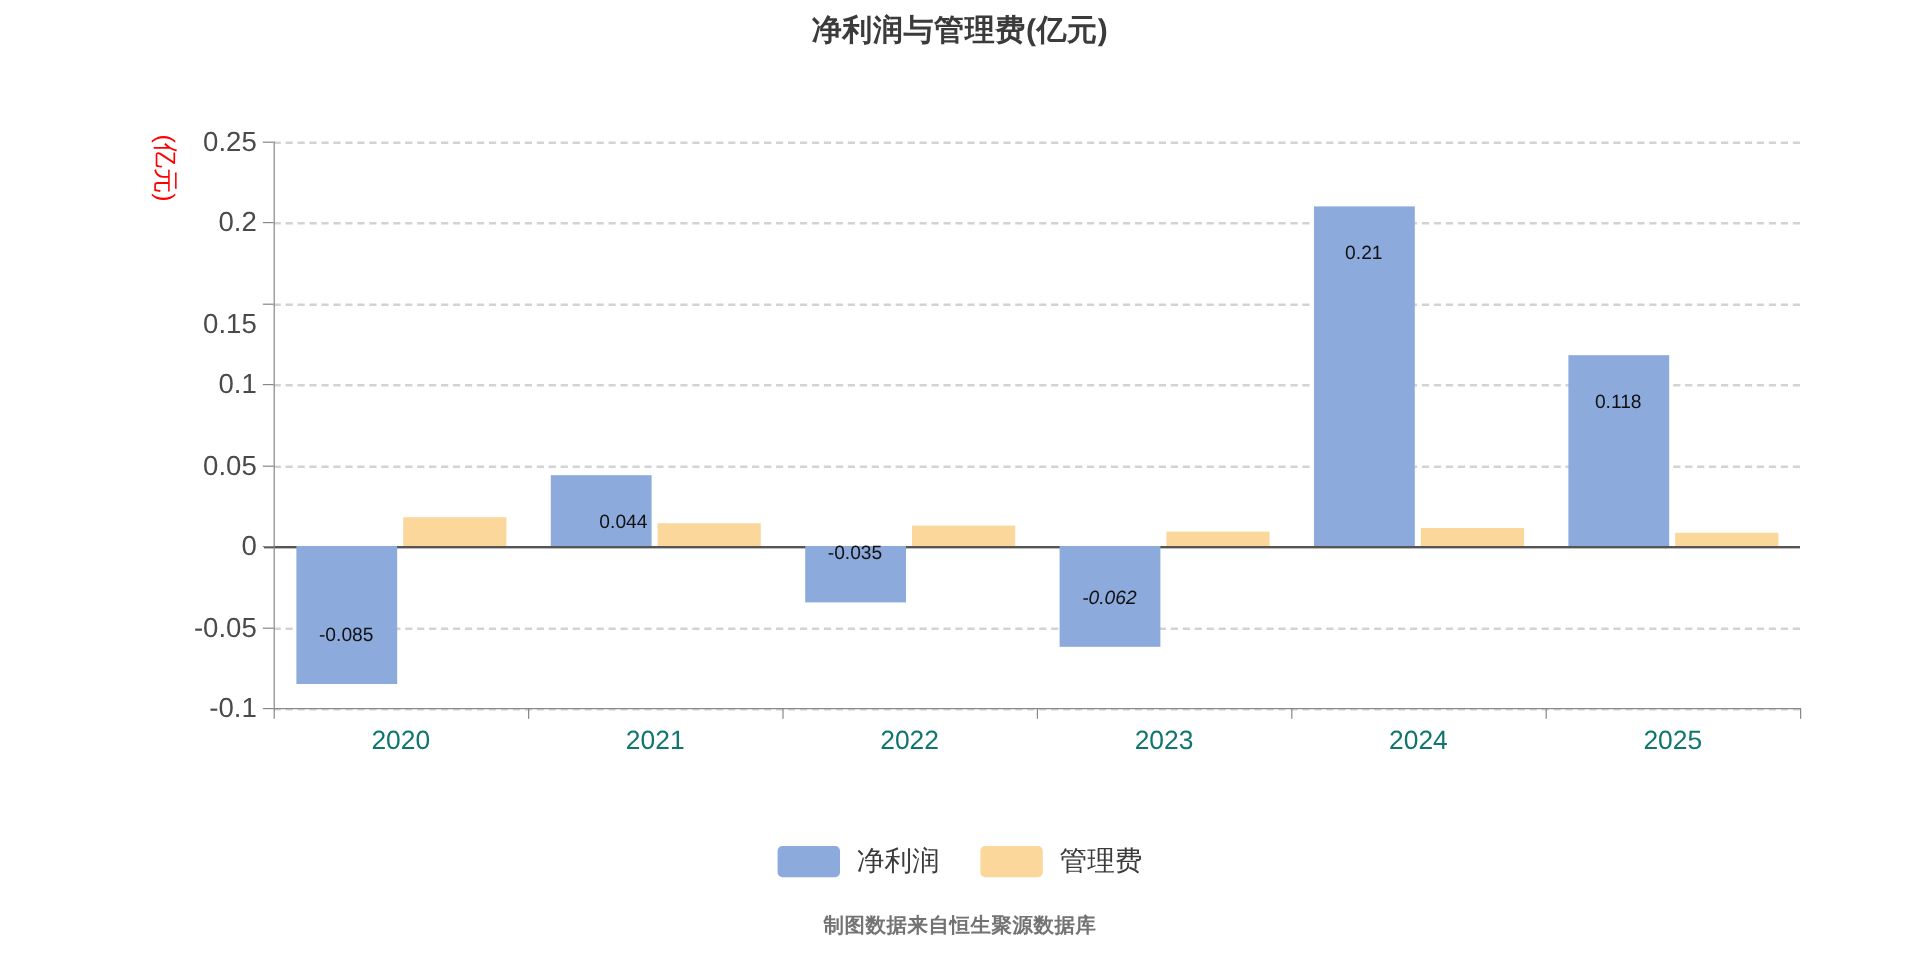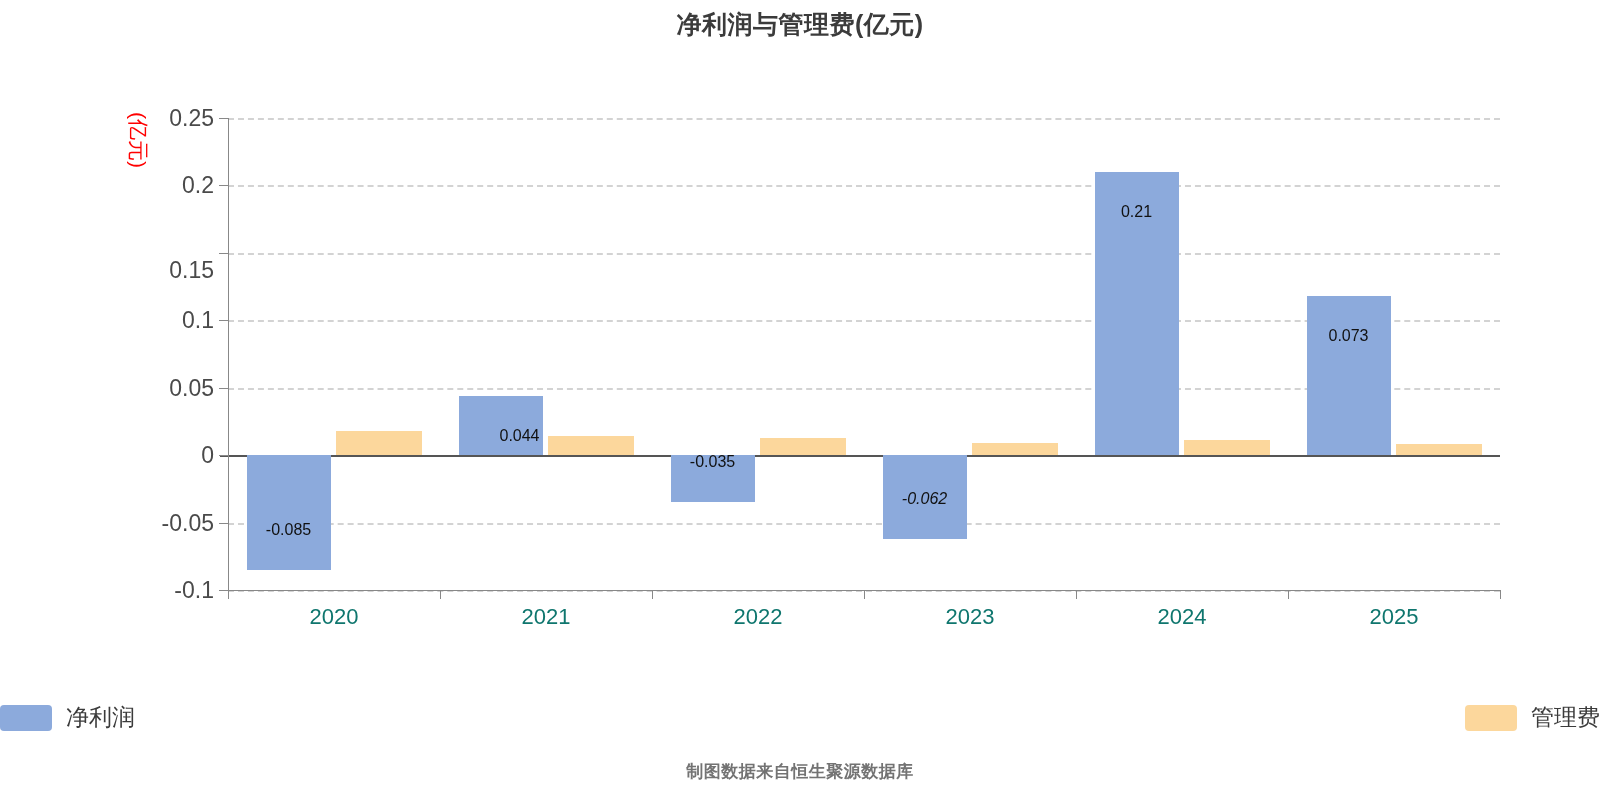--- a/index.html
+++ b/index.html
@@ -46,21 +46,21 @@
 
   
   #y-unit{
     position:absolute;left:152px;top:112px;
     font-size:21px;color:#ff0000;white-space:nowrap;
     transform:rotate(90deg);transform-origin:left top;
   }
 
   
   #legend{position:absolute;left:0;top:702px;width:1600px;
-          display:flex;justify-content:space-between;align-items:center;gap:34px;}
+          display:flex;justify-content:center;align-items:center;gap:34px;}
   .legend-item{display:flex;align-items:center;gap:14px;}
   .legend-swatch{width:52px;height:26px;border-radius:4px;}
   .legend-text{font-size:23px;color:#3b3b3b;}
 
   
   #footer{position:absolute;left:0;top:760px;width:1600px;text-align:center;
           font-size:17px;font-weight:bold;color:#c8941e;letter-spacing:.5px;}
 </style>
 </head>
 <body>
@@ -93,21 +93,21 @@
       <div class="bar mgmt" style="left: 955.5px; top: 322.309px; width: 86px; height: 14.8343px; background: rgb(252, 215, 156);"></div>
       <div class="bar net" style="left: 1078.5px; top: 178.011px; width: 84px; height: 159.131px; background: rgb(140, 170, 220);"></div>
       <div class="bar mgmt" style="left: 1167.5px; top: 325.68px; width: 86px; height: 11.4629px; background: rgb(252, 215, 156);"></div>
     </div>
   <div id="labels-layer">
       <div class="bar-label" style="left: 60.5px; top: 411.771px;">-0.085</div>
       <div class="bar-label" style="left: 272.5px; top: 317.806px; margin-left: 19px;">0.044</div>
       <div class="bar-label" style="left: 484.5px; top: 344.343px;">-0.035</div>
       <div class="bar-label" style="left: 696.5px; top: 380.754px; font-style: italic;">-0.062</div>
       <div class="bar-label" style="left: 908.5px; top: 93.9429px;">0.21</div>
-      <div class="bar-label" style="left: 1120.5px; top: 218.011px;">0.073</div>
+      <div class="bar-label" style="left: 1120.5px; top: 218.011px;">0.118</div>
     </div>
   <div id="ytick-layer">
       <div class="ytick-mark" style="top: 0px;"></div>
       <div class="ytick-label" style="top: 0px;">0.25</div>
       <div class="ytick-mark" style="top: 67.4286px;"></div>
       <div class="ytick-label" style="top: 67.4286px;">0.2</div>
       <div class="ytick-mark" style="top: 134.857px;"></div>
       <div class="ytick-label" style="top: 152px;">0.15</div>
       <div class="ytick-mark" style="top: 202.286px;"></div>
       <div class="ytick-label" style="top: 202.286px;">0.1</div>

